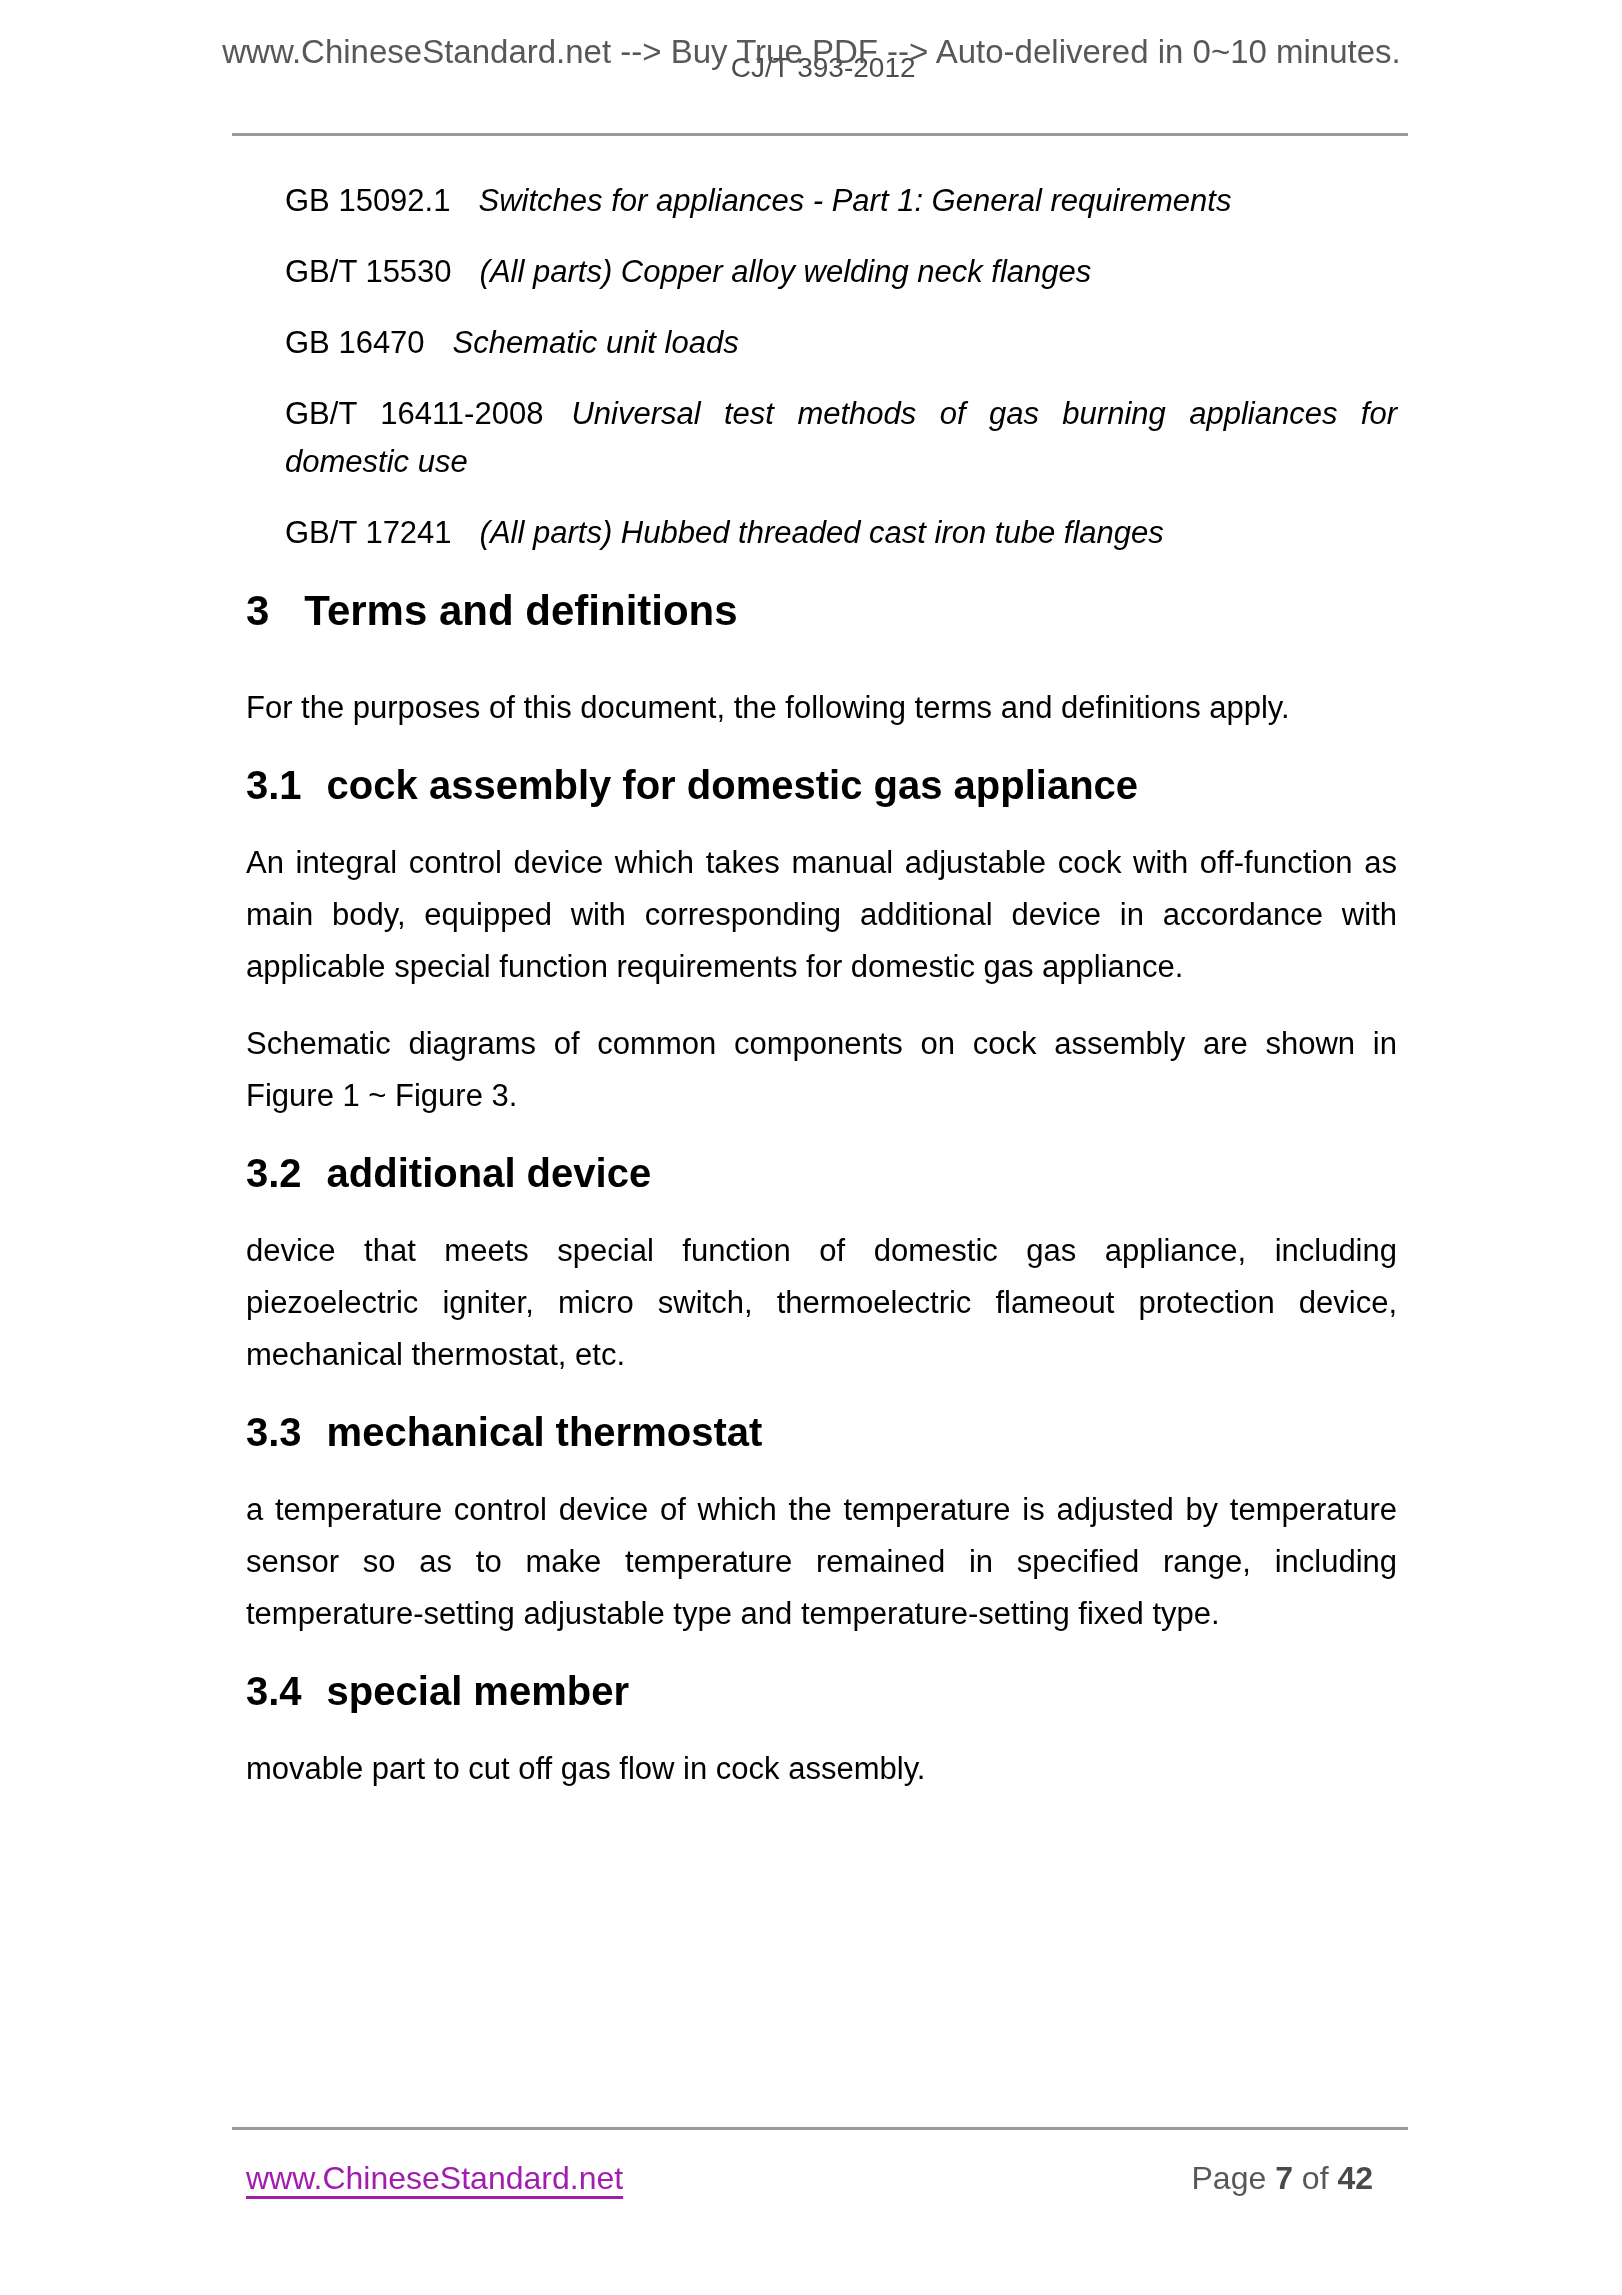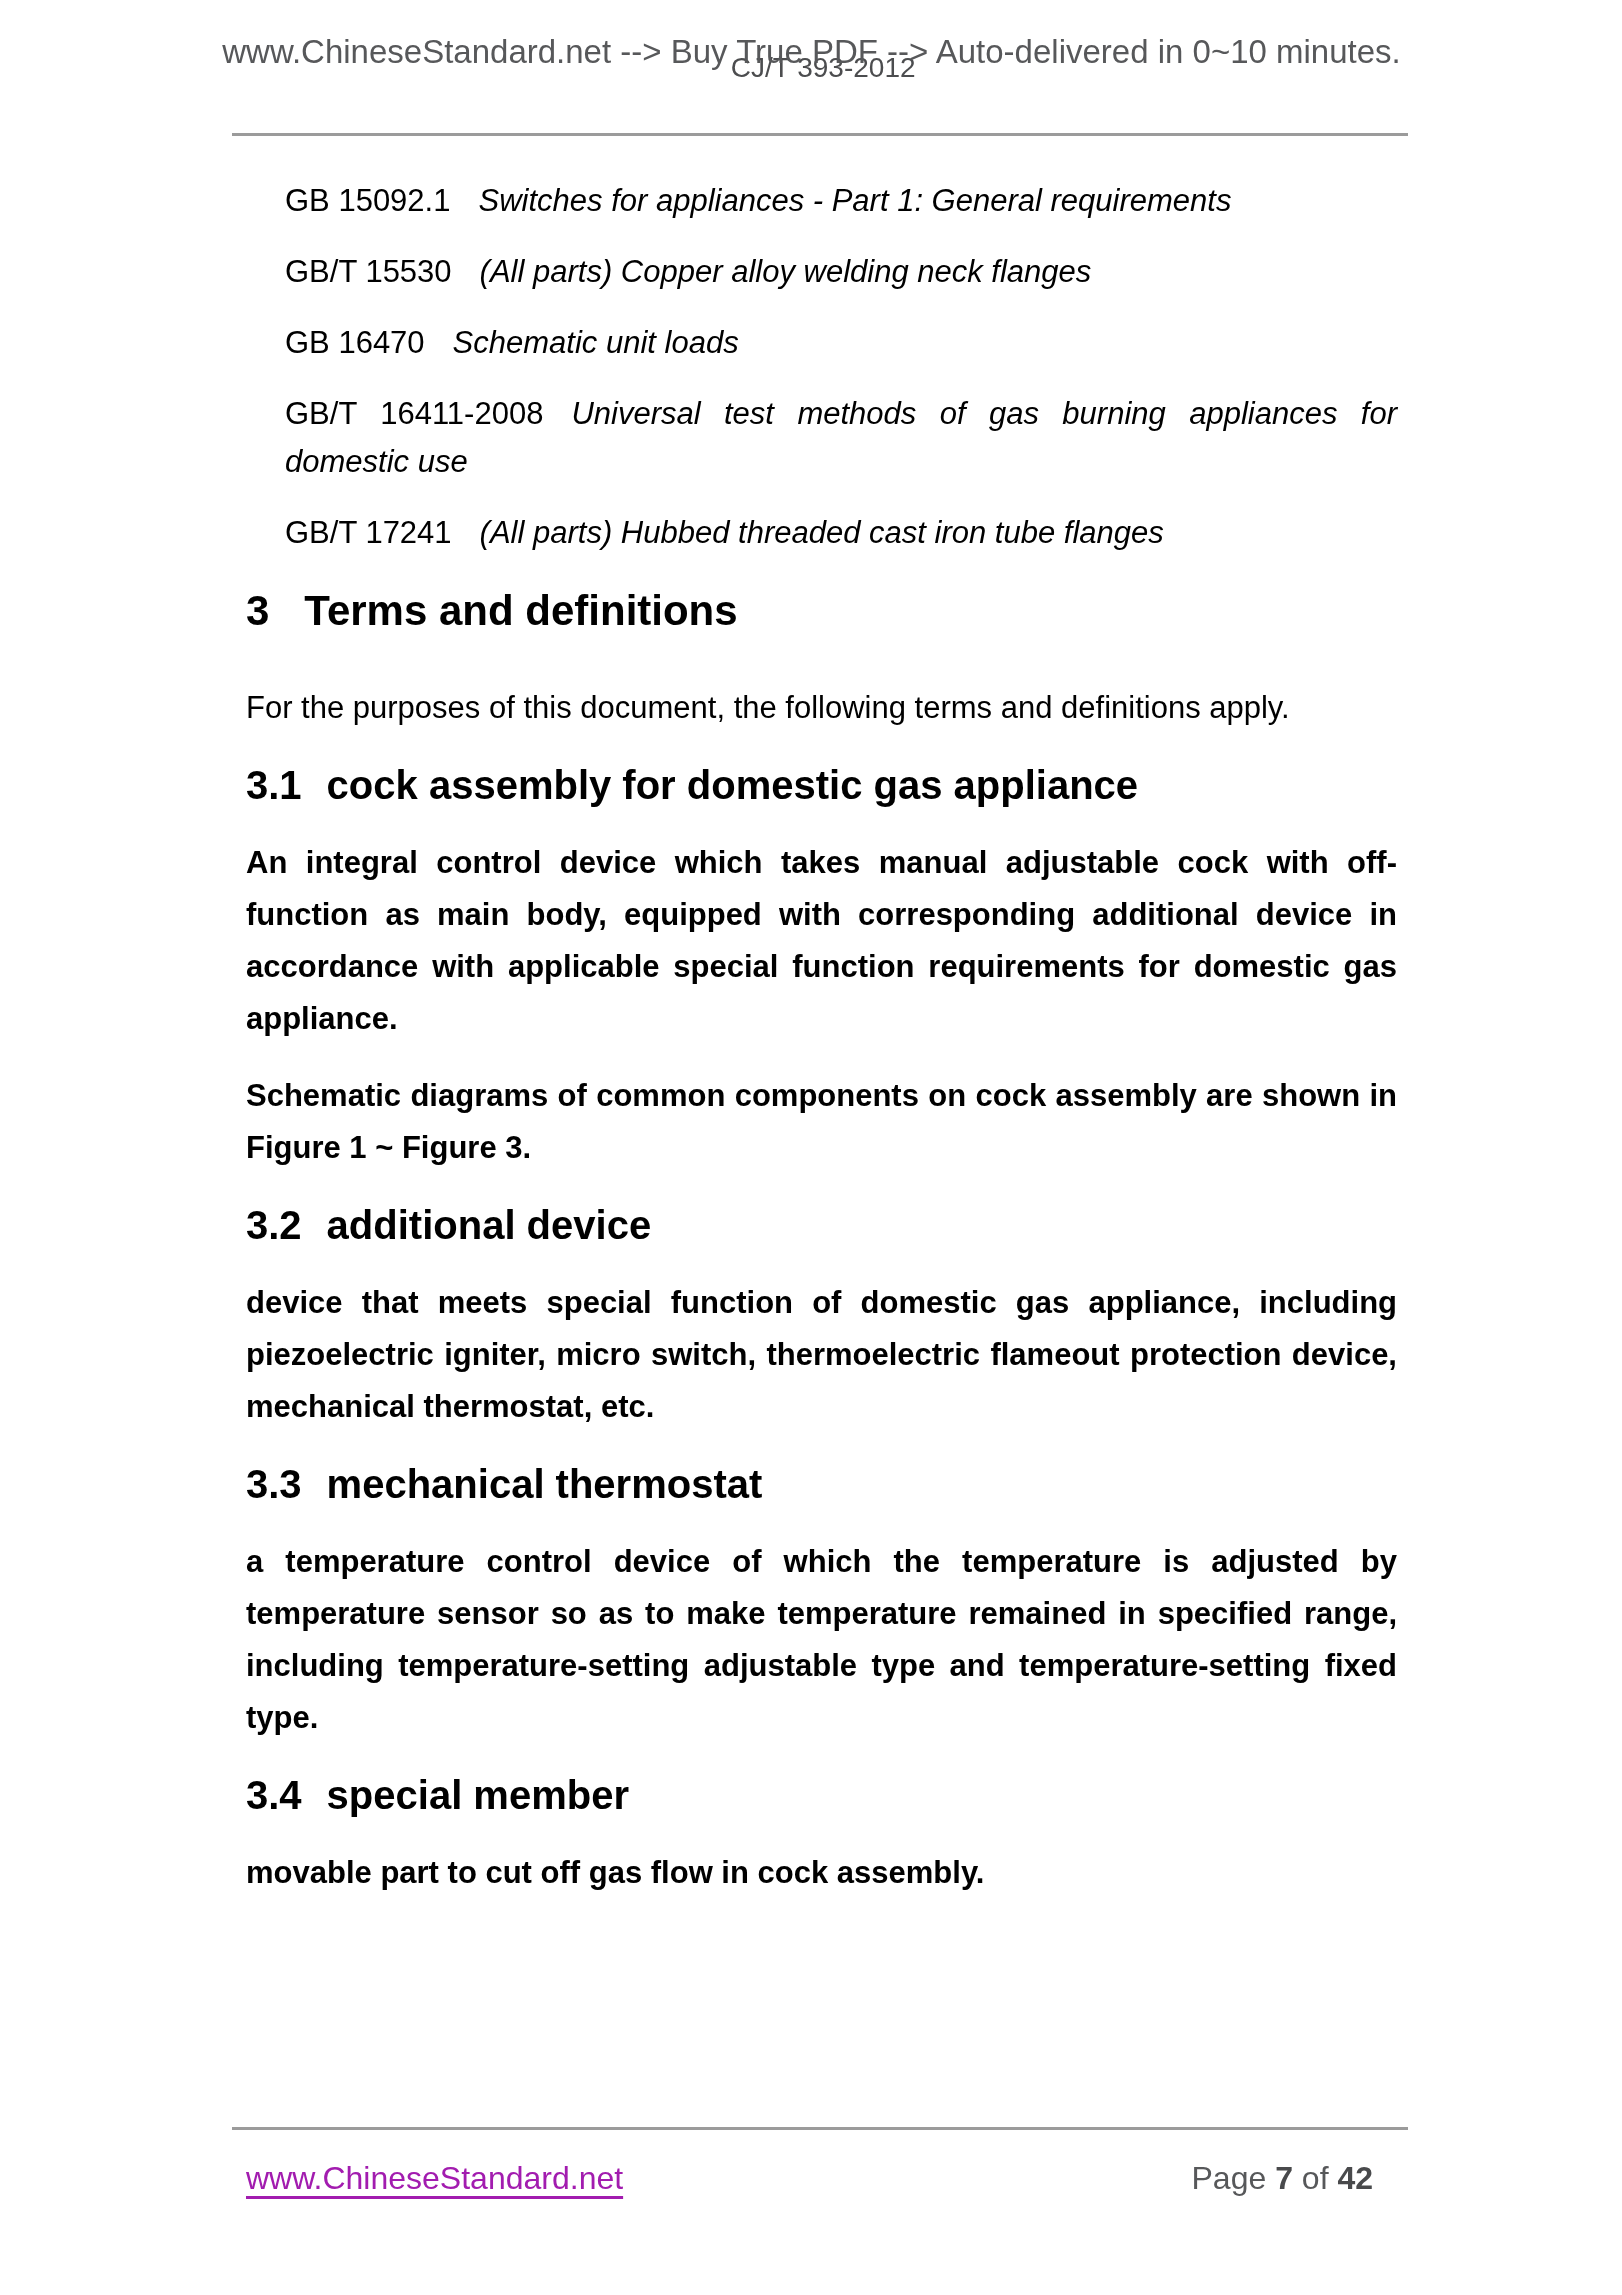--- a/index.html
+++ b/index.html
@@ -78,21 +78,20 @@
     font-size: 40px;
     line-height: 37px;
     margin: 33px 0 33px 0;
   }
   .term-heading .term-num { margin-right: 25px; }
 
   .body-para {
     line-height: 52px;
     margin: 0 0 25px 0;
     text-align: justify;
-    font-weight: bold;
   }
 
   
   .footer-rule {
     position: absolute;
     top: 2127px; left: 232px;
     width: 1176px; height: 2.5px;
     background: #9b9b9b;
   }
   .footer-link {

